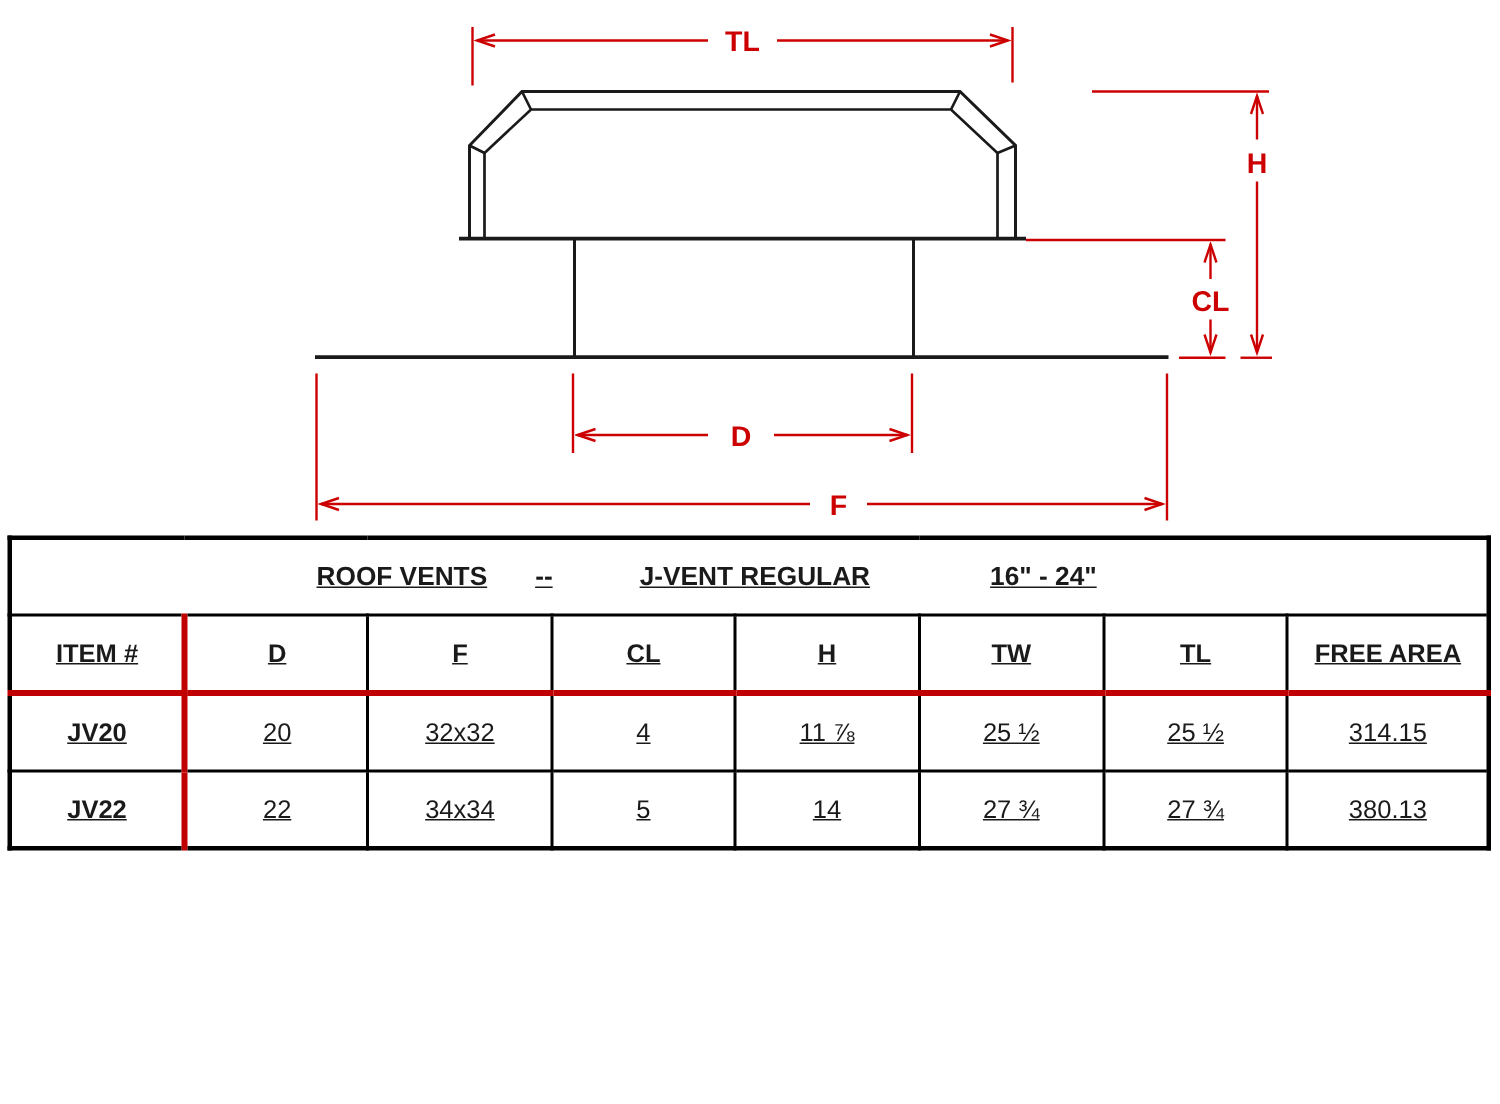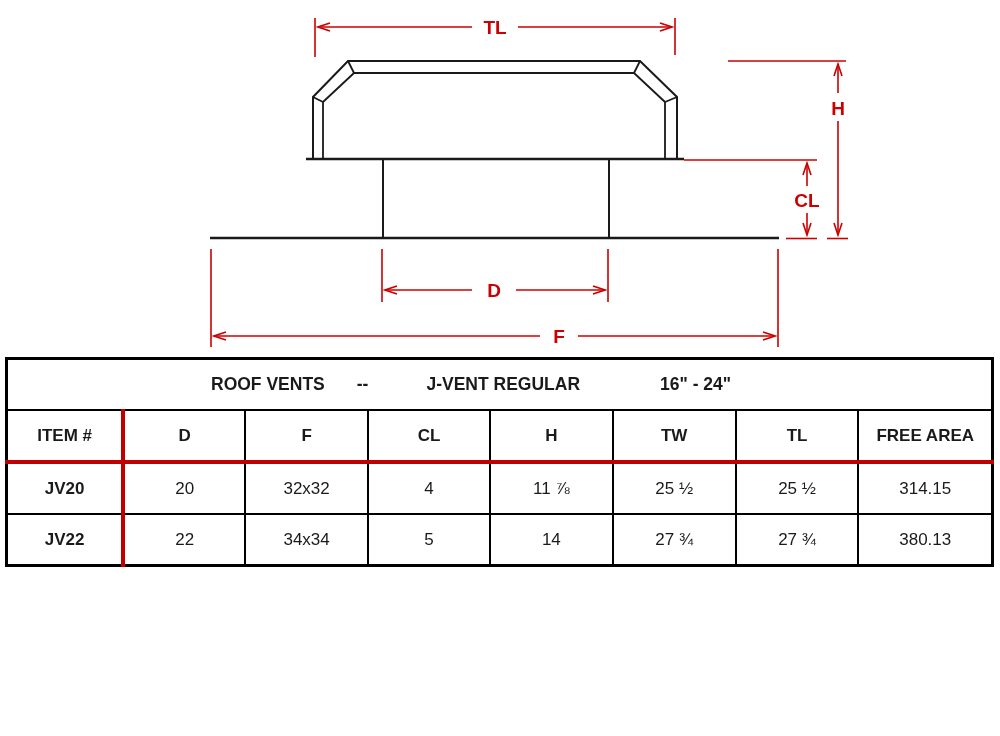--- a/index.html
+++ b/index.html
@@ -30,20 +30,21 @@
     font-size: 19px;
     font-weight: 600;
     fill: #cc0000;
   }
   
   #spec-table-wrap {
     position: absolute;
     top: 357px;
     left: 5px;
     width: 989px;
+    text-decoration: underline;
   }
   table.spec {
     border-collapse: collapse;
     table-layout: fixed;
     width: 989px;
     border: 3px solid #000;
   }
   table.spec td, table.spec th {
     border: 2px solid #000;
     height: 49px;

